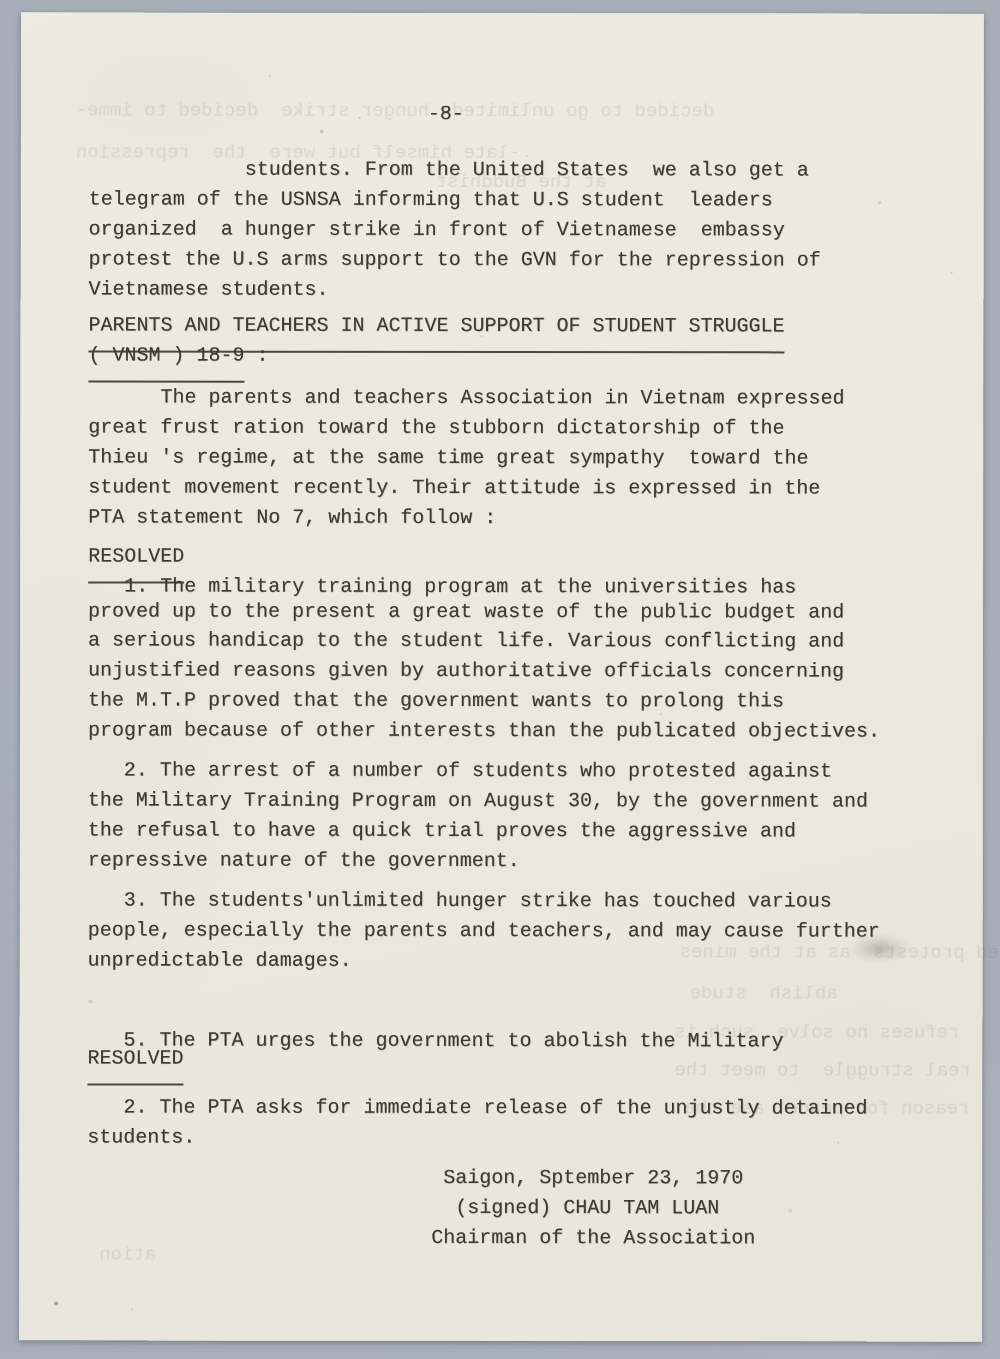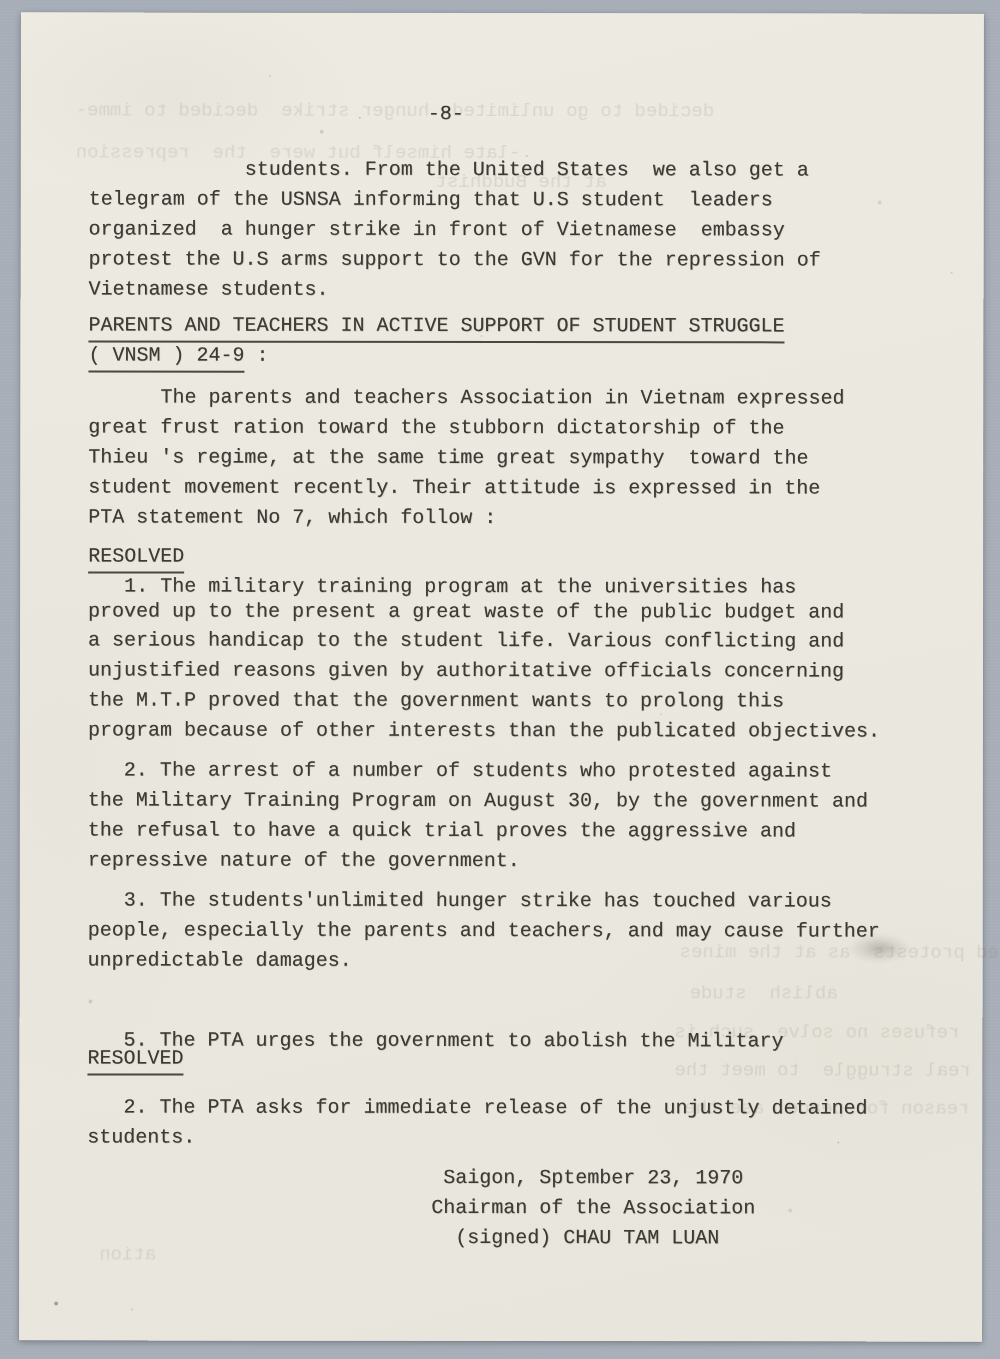--- a/index.html
+++ b/index.html
@@ -22,21 +22,21 @@
     transform:rotate(0.08deg);
   }
   .block{position:absolute;}
   .ln{
     white-space:pre;height:30px;line-height:30px;font-size:20px;
     color:#3c3a34;letter-spacing:0px;
     text-shadow:0.4px 0.4px 0.7px rgba(58,54,46,0.45);
   }
   .h22{height:22px;line-height:22px;}
   .h28{height:28px;line-height:28px;}
-  .ul{border-bottom:2px solid rgba(52,49,42,0.88);padding-bottom:4px;margin-top:25px;}
+  .ul{border-bottom:2px solid rgba(52,49,42,0.88);padding-bottom:14px;margin-top:25px;}
   .ghost{
     position:absolute;white-space:pre;font-size:19px;line-height:28px;
     color:#6a6455;opacity:0.15;filter:blur(0.7px);
     transform:scaleX(-1);pointer-events:none;
   }
   .smudge{
     position:absolute;left:828px;top:920px;width:64px;height:30px;
     background:radial-gradient(closest-side, rgba(110,108,100,0.38), rgba(110,108,100,0.12) 60%, transparent 100%);
     filter:blur(1px);
   }
@@ -98,21 +98,21 @@
   <div class="block b-para1">
     <div class="ln">             students. From the United States  we also get a</div>
     <div class="ln">telegram of the USNSA informing that U.S student  leaders</div>
     <div class="ln">organized  a hunger strike in front of Vietnamese  embassy</div>
     <div class="ln">protest the U.S arms support to the GVN for the repression of</div>
     <div class="ln">Vietnamese students.</div>
   </div>
 
   <div class="block b-h1">
     <div class="ln"><span class="ul">PARENTS AND TEACHERS IN ACTIVE SUPPORT OF STUDENT STRUGGLE</span></div>
-    <div class="ln"><span class="ul">( VNSM ) 24-9</span><span> :</span></div>
+    <div class="ln"><span class="ul">( VNSM ) 18-9</span><span> :</span></div>
   </div>
 
   <div class="block b-para2">
     <div class="ln">      The parents and teachers Association in Vietnam expressed</div>
     <div class="ln">great frust ration toward the stubborn dictatorship of the</div>
     <div class="ln">Thieu 's regime, at the same time great sympathy  toward the</div>
     <div class="ln">student movement recently. Their attitude is expressed in the</div>
     <div class="ln">PTA statement No 7, which follow :</div>
   </div>
 
@@ -150,17 +150,17 @@
     <div class="ln">   5. The PTA urges the government to abolish the Military</div>
   </div>
 
   <div class="block b-s2">
     <div class="ln">   2. The PTA asks for immediate release of the unjustly detained</div>
     <div class="ln">students.</div>
   </div>
 
   <div class="block b-sig">
     <div class="ln">  Saigon, Sptember 23, 1970</div>
+    <div class="ln">   (signed) CHAU TAM LUAN</div>
     <div class="ln"> Chairman of the Association</div>
-    <div class="ln">   (signed) CHAU TAM LUAN</div>
   </div>
 
 </div>
 
 </body></html>

